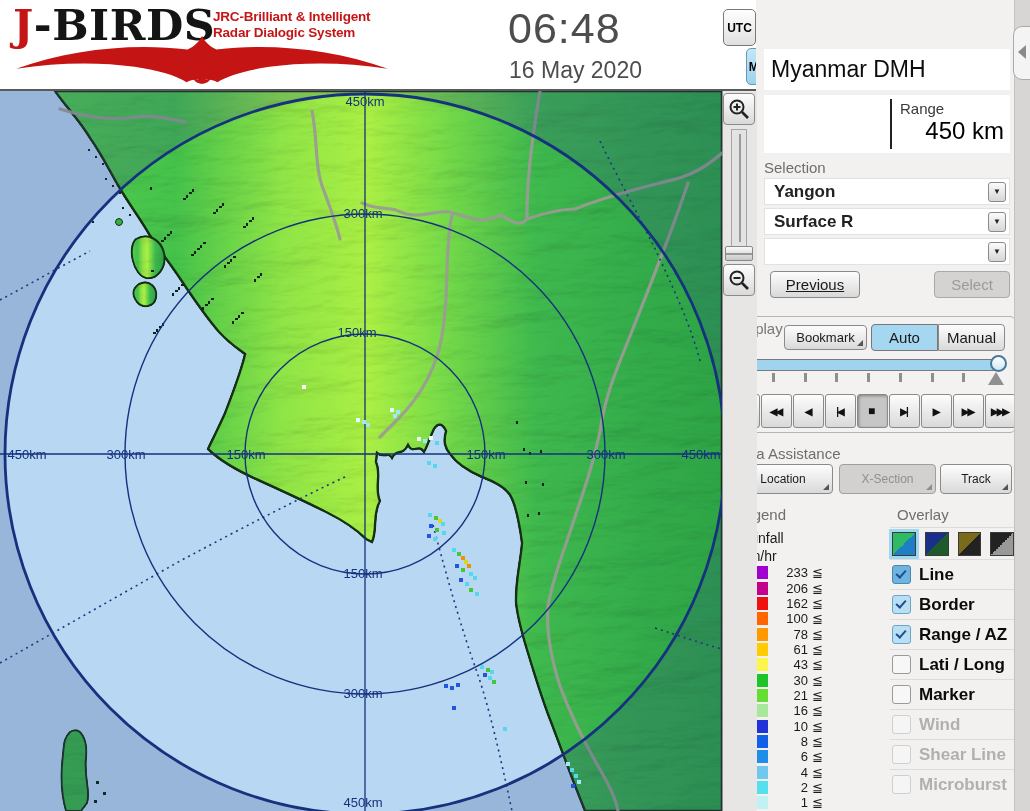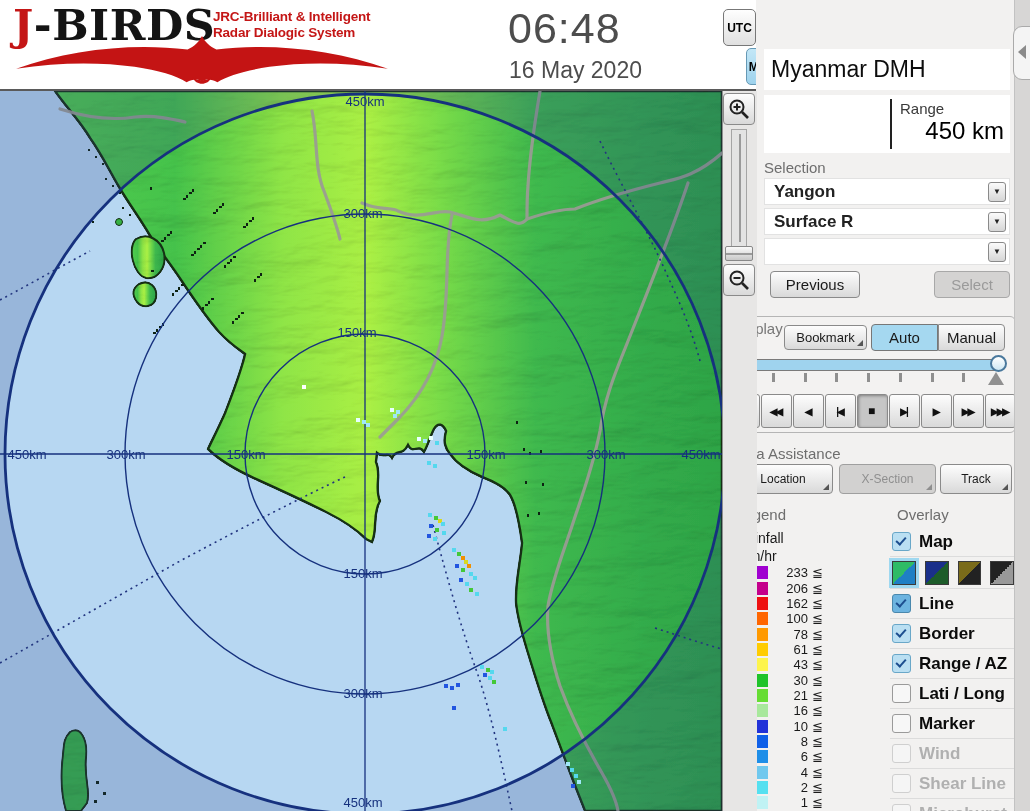--- a/index.html
+++ b/index.html
@@ -38,21 +38,21 @@
   #range-box{position:absolute;left:764px;top:95px;width:246px;height:58px;background:#fff;}
   #range-divider{position:absolute;left:126px;top:4px;width:2px;height:50px;background:#222;}
   #range-label{position:absolute;left:136px;top:5px;font-size:15px;color:#3a3a3a;}
   #range-value{position:absolute;right:6px;top:22px;font-size:24px;color:#000;}
   .seclbl{position:absolute;font-size:15px;color:#6e6e6e;}
   #sel-label{left:764px;top:159px;}
   .dd{position:absolute;left:764px;width:246px;height:27px;background:#fff;border:1px solid #e2e2e2;box-sizing:border-box;}
   #dd1{top:178px;} #dd2{top:208px;} #dd3{top:238px;}
   .dd-val{position:absolute;left:9px;top:3px;font-size:17px;font-weight:bold;color:#222;}
   .dd-arrow{position:absolute;right:3px;top:3px;width:18px;height:20px;background:linear-gradient(#fbfbfb,#d6d6d6);border:1px solid #8a8a8a;border-radius:3px;font-size:8px;color:#222;line-height:18px;text-align:center;}
-  #prev-btn{position:absolute;left:770px;top:271px;width:90px;height:27px;font-size:15px;}
+  #prev-btn{position:absolute;left:770px;top:271px;width:90px;height:27px;font-size:15px;text-decoration:underline;}
   #select-btn{position:absolute;left:934px;top:271px;width:76px;height:27px;font-size:15px;background:#d4d3d2;border:1px solid #a8a8a8;border-radius:4px;color:#9a9a9a;}
 
   
   #replay-box{position:absolute;left:728px;top:316px;width:288px;height:117px;border:1px solid #b5b5b5;border-radius:6px;background:#f3f2f1;box-sizing:border-box;}
   #replay-label{position:absolute;left:736px;top:320px;font-size:15px;color:#777;}
   .cornerbtn::after{content:"";position:absolute;right:3px;bottom:3px;border-left:6px solid transparent;border-bottom:6px solid #555;}
   #bookmark-btn{position:absolute;left:784px;top:325px;width:83px;height:25px;font-size:13px;}
   #auto-btn{position:absolute;left:871px;top:324px;width:67px;height:27px;font-size:15px;background:#a5d8f0;border:1px solid #777;border-radius:4px 0 0 4px;color:#1a1a1a;}
   #manual-btn{position:absolute;left:938px;top:324px;width:67px;height:27px;font-size:15px;border-radius:0 4px 4px 0;}
   #slider-track{position:absolute;left:740px;top:359px;width:260px;height:12px;background:#9fd3ee;border:1px solid #7a7a7a;border-radius:2px;box-sizing:border-box;}
@@ -307,24 +307,20 @@
         <span class="leg-val">2</span>
         <span class="leg-le">≦</span>
       </div>
       <div class="leg-row">
         <div class="leg-sw" style="background: rgb(192, 242, 244);"></div>
         <span class="leg-val">1</span>
         <span class="leg-le">≦</span>
       </div>
     </div>
   <div id="overlay-rows">
-      <div class="ov-row">
-        <div class="cb checked"></div>
-        <span class="ov-lbl">Map</span>
-      </div>
       <div class="ov-swatches bt">
         <div class="msw sel" style="background: linear-gradient(135deg, rgb(46, 187, 102) 0px, rgb(46, 187, 102) 50%, rgb(31, 127, 196) 50%, rgb(31, 127, 196) 100%);"></div>
         <div class="msw" style="background: linear-gradient(135deg, rgb(26, 47, 138) 0px, rgb(26, 47, 138) 50%, rgb(29, 92, 42) 50%, rgb(29, 92, 42) 100%);"></div>
         <div class="msw" style="background: linear-gradient(135deg, rgb(122, 107, 26) 0px, rgb(122, 107, 26) 50%, rgb(34, 34, 34) 50%, rgb(34, 34, 34) 100%);"></div>
         <div class="msw" style="background: linear-gradient(135deg, rgb(34, 34, 34) 0px, rgb(34, 34, 34) 50%, rgb(153, 153, 153) 50%, rgb(153, 153, 153) 100%);"></div>
       </div>
       <div class="ov-row bt">
         <div class="cb checked dark"></div>
         <span class="ov-lbl">Line</span>
       </div>

